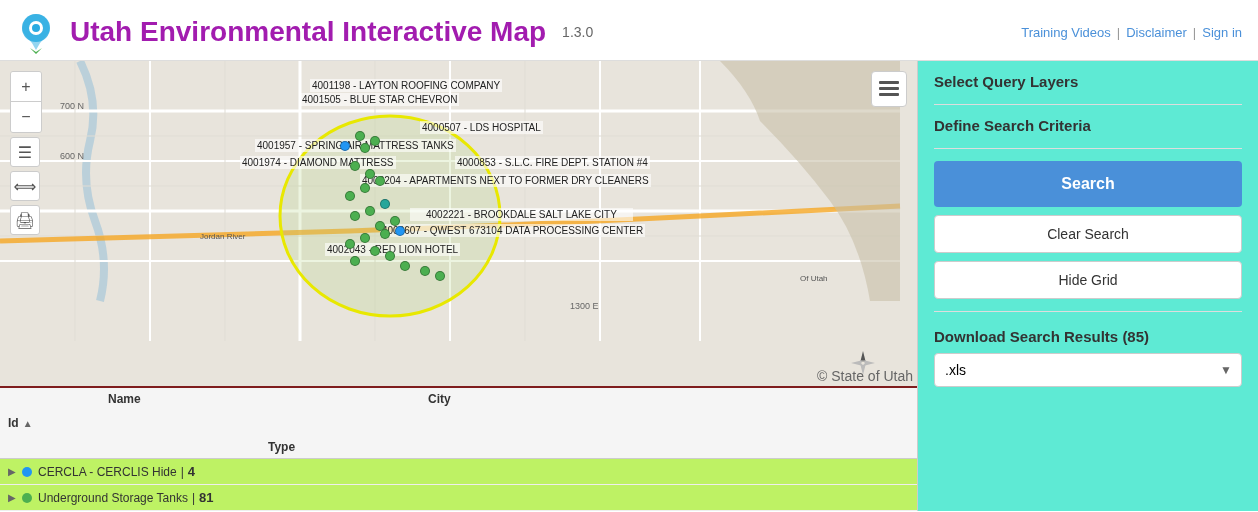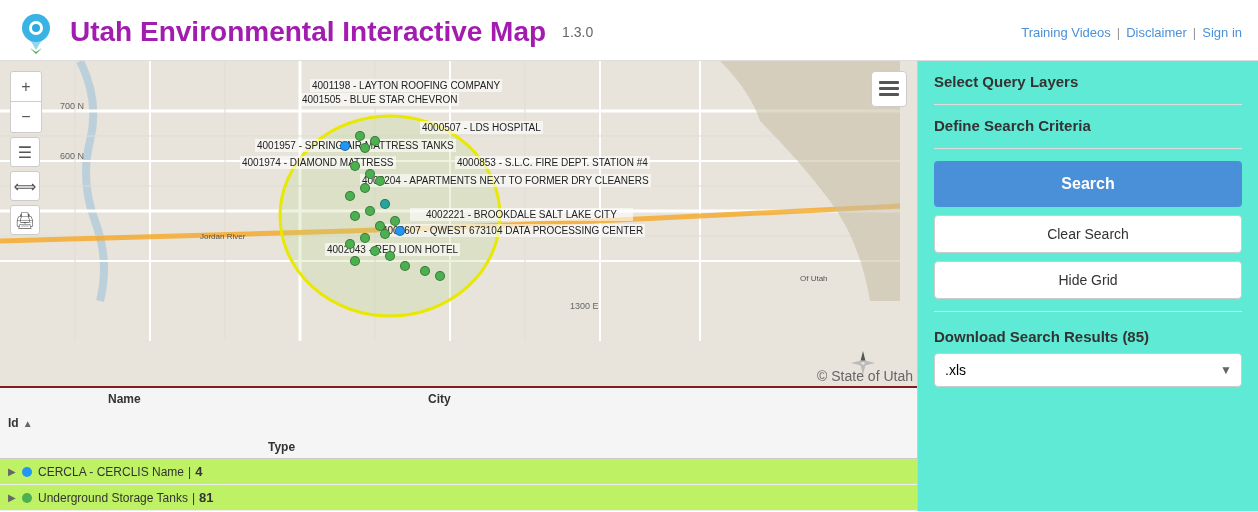--- a/index.html
+++ b/index.html
@@ -220,21 +220,21 @@
           <span>Id</span>
           <span class="sort-arrow">▲</span>
         </div>
         <div class="grid-col grid-col-name">Name</div>
         <div class="grid-col grid-col-type">Type</div>
         <div class="grid-col grid-col-city">City</div>
       </div>
       <div class="grid-row">
         <span class="grid-row-expand">▶</span>
         <span class="row-dot" style="background:#2196f3;"></span>
-        <span class="row-text">CERCLA - CERCLIS Name</span>
+        <span class="row-text">CERCLA - CERCLIS Hide</span>
         <span class="row-text" style="margin-left:4px;">|</span>
         <span class="row-count" style="margin-left:4px;">4</span>
       </div>
       <div class="grid-row">
         <span class="grid-row-expand">▶</span>
         <span class="row-dot" style="background:#4caf50;"></span>
         <span class="row-text">Underground Storage Tanks</span>
         <span class="row-text" style="margin-left:4px;">|</span>
         <span class="row-count" style="margin-left:4px;">81</span>
       </div>

